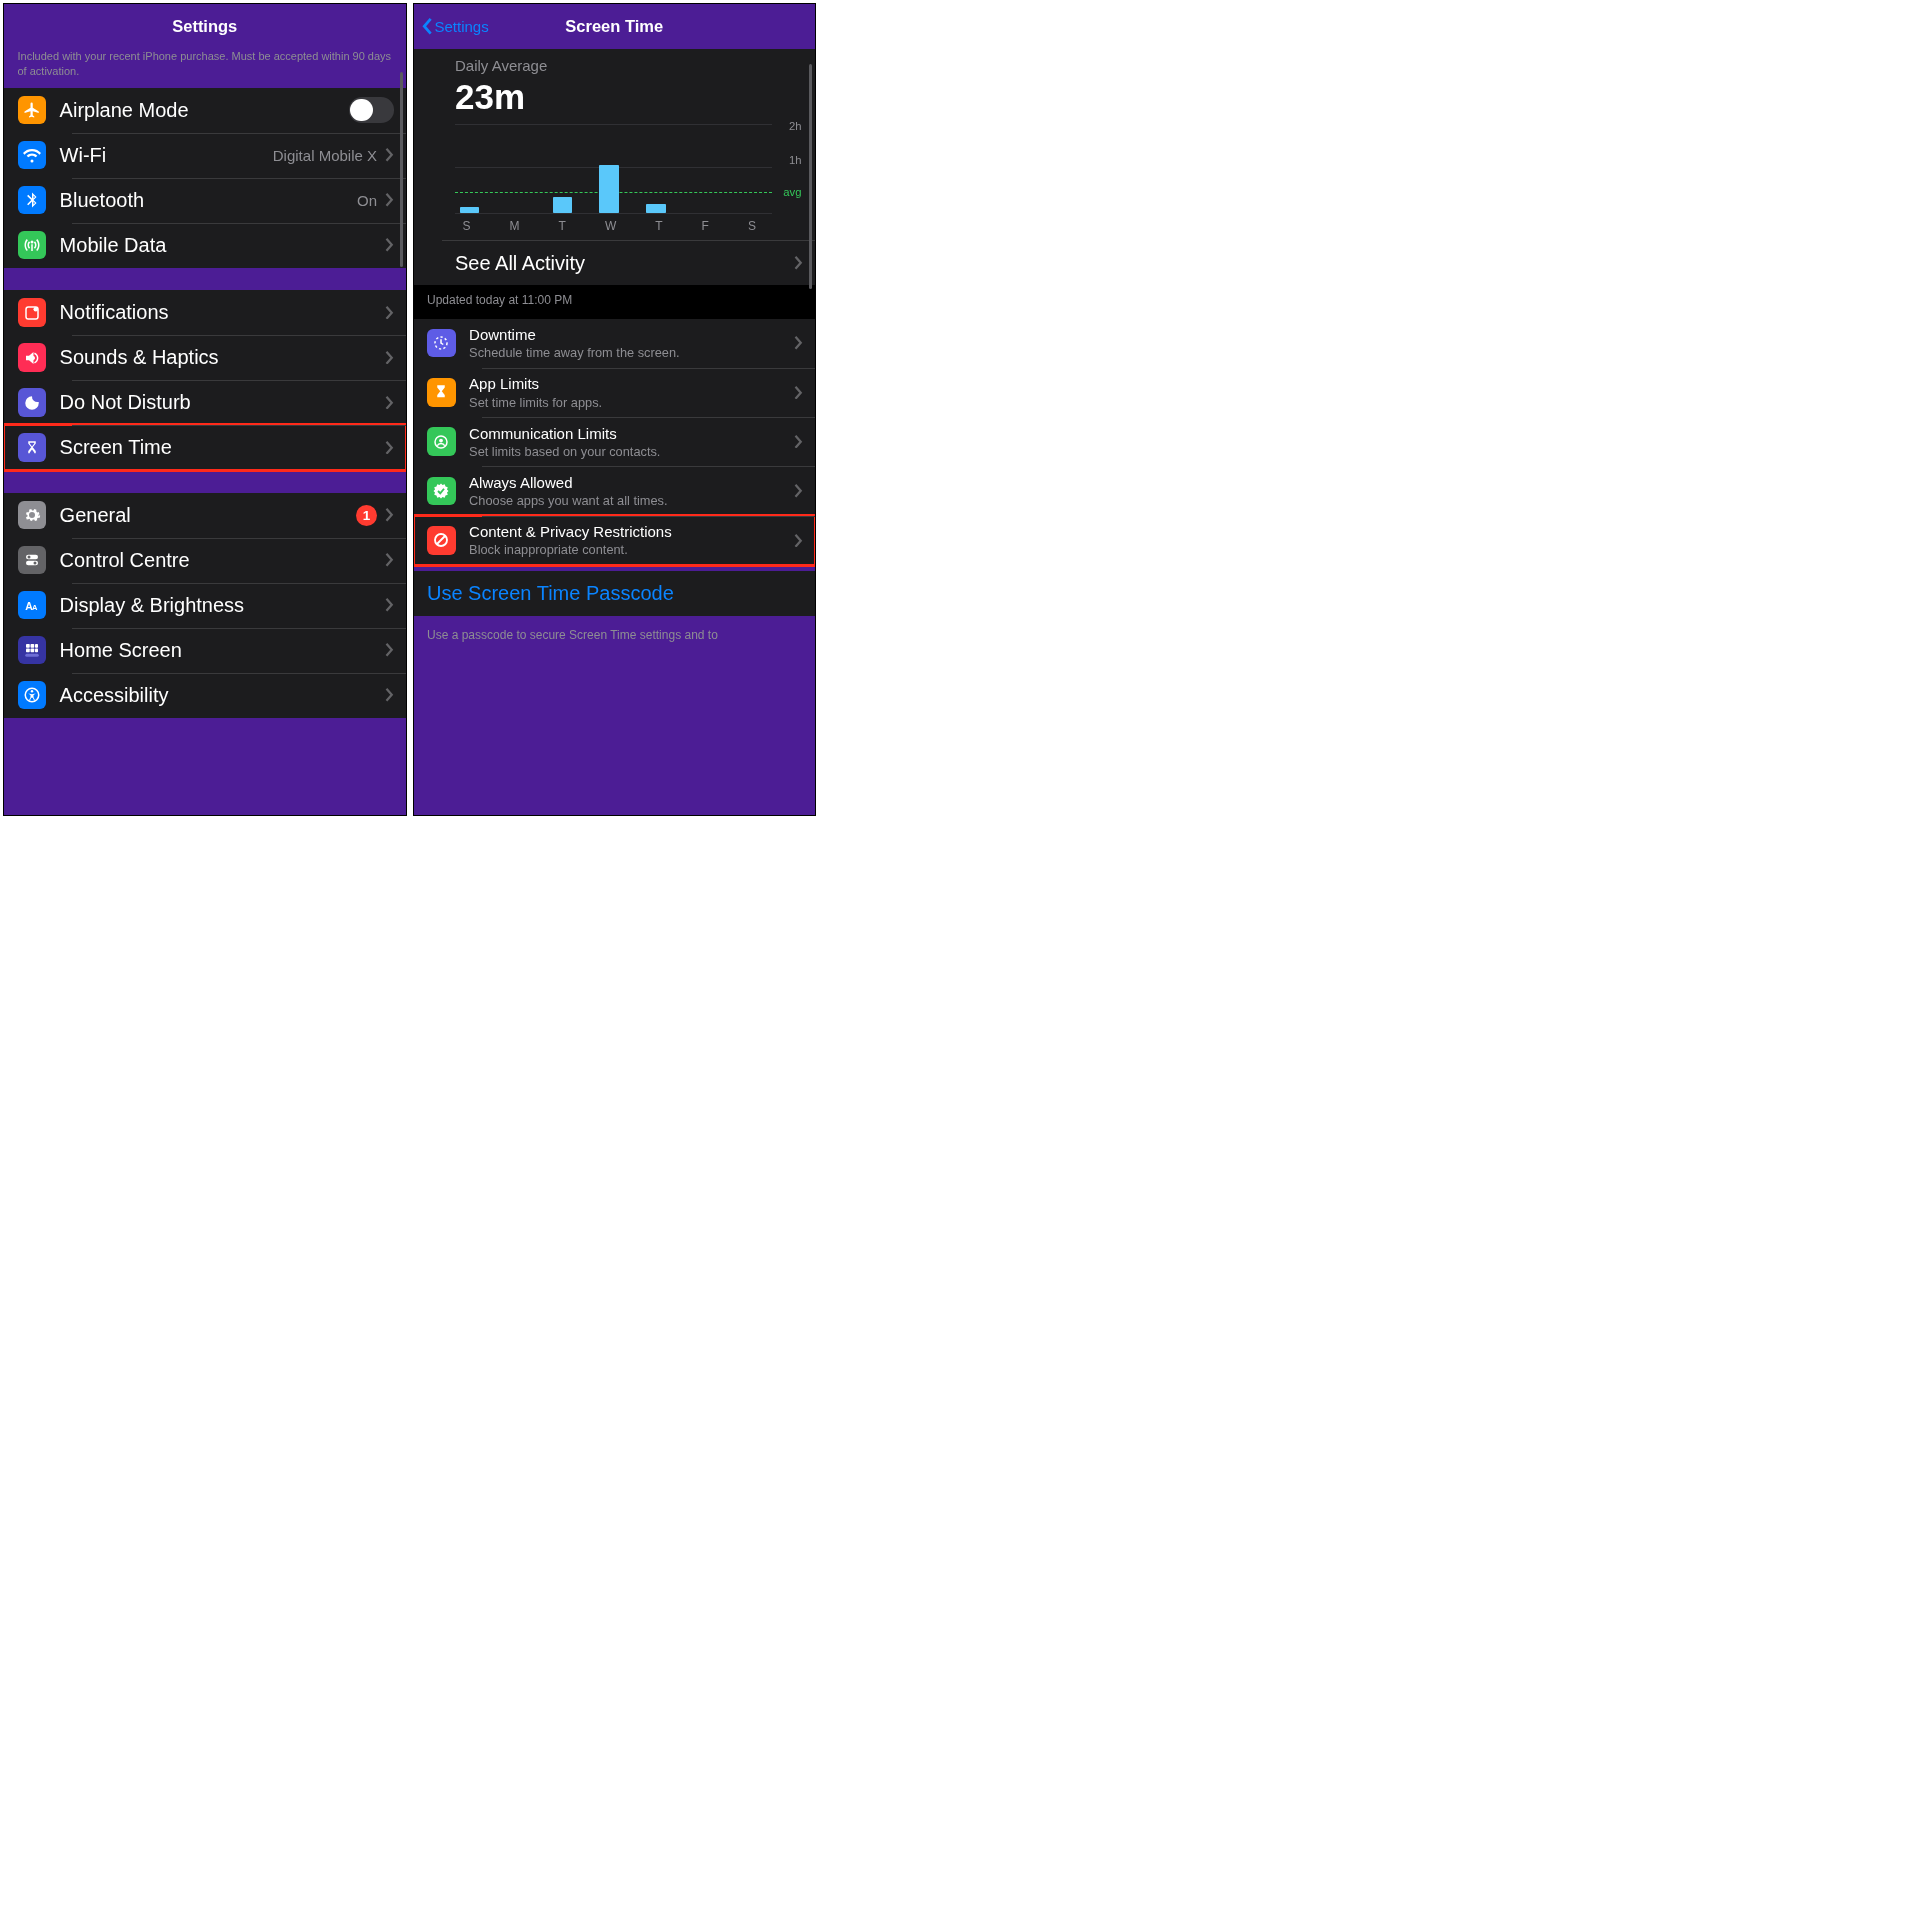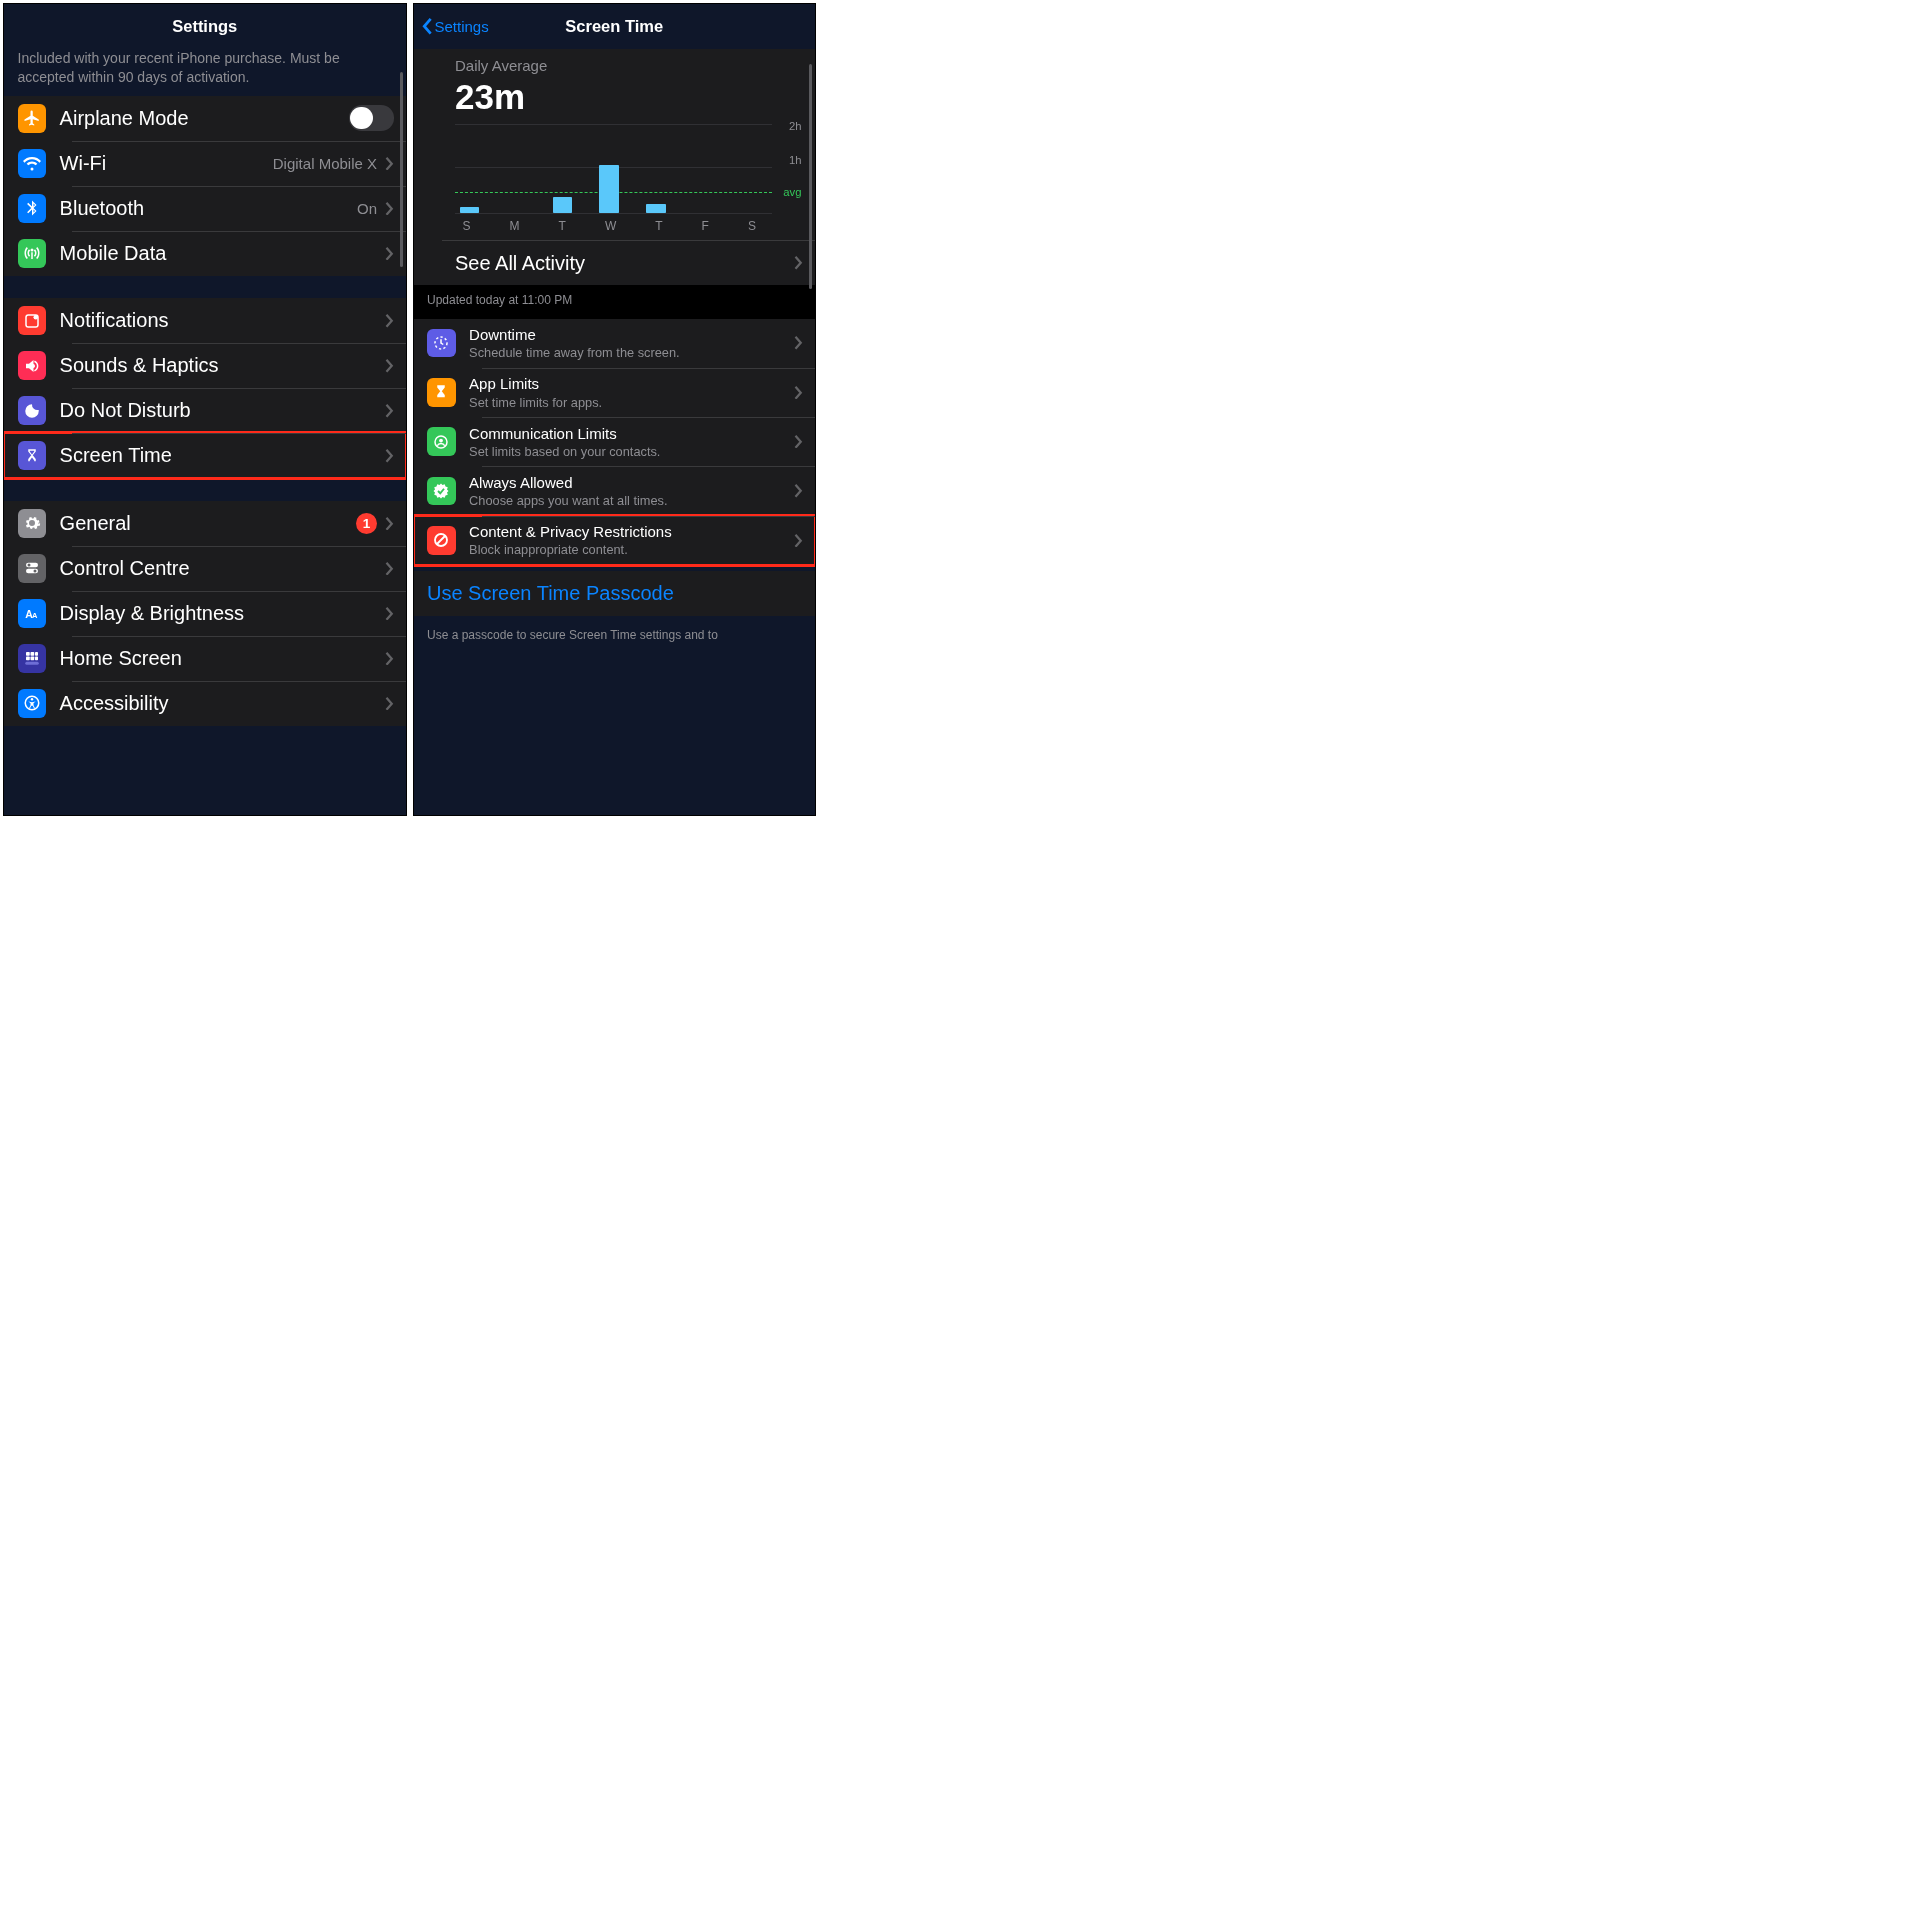--- a/index.html
+++ b/index.html
@@ -7,21 +7,21 @@
     background: #fff;
     font-family: -apple-system, "SF Pro Text", "Helvetica Neue", Arial, sans-serif;
     display: flex;
     gap: 6px;
     padding: 3px;
     width: 819px;
     height: 819px;
   }
   .screen {
     flex: 1;
-    background: #0f172a;
+    background: #4c1d95;
     color: #fff;
     overflow: hidden;
     position: relative;
     border: 0.8px solid #000;
   }
   .navbar {
     height: 45px;
     display: flex;
     align-items: center;
     justify-content: center;
@@ -35,21 +35,21 @@
   .nav-back {
     position: absolute;
     left: 7.5px;
     display: flex;
     align-items: center;
     color: #0a84ff;
     font-size: 15px;
   }
   .header-note {
     color: #8e8e93;
-    font-size: 14px;
+    font-size: 11px;
     line-height: 1.35;
     padding: 0 13.5px 9px 13.5px;
   }
   .group {
     background: #1c1c1e;
     margin-bottom: 22.5px;
   }
   .row {
     display: flex;
     align-items: center;

